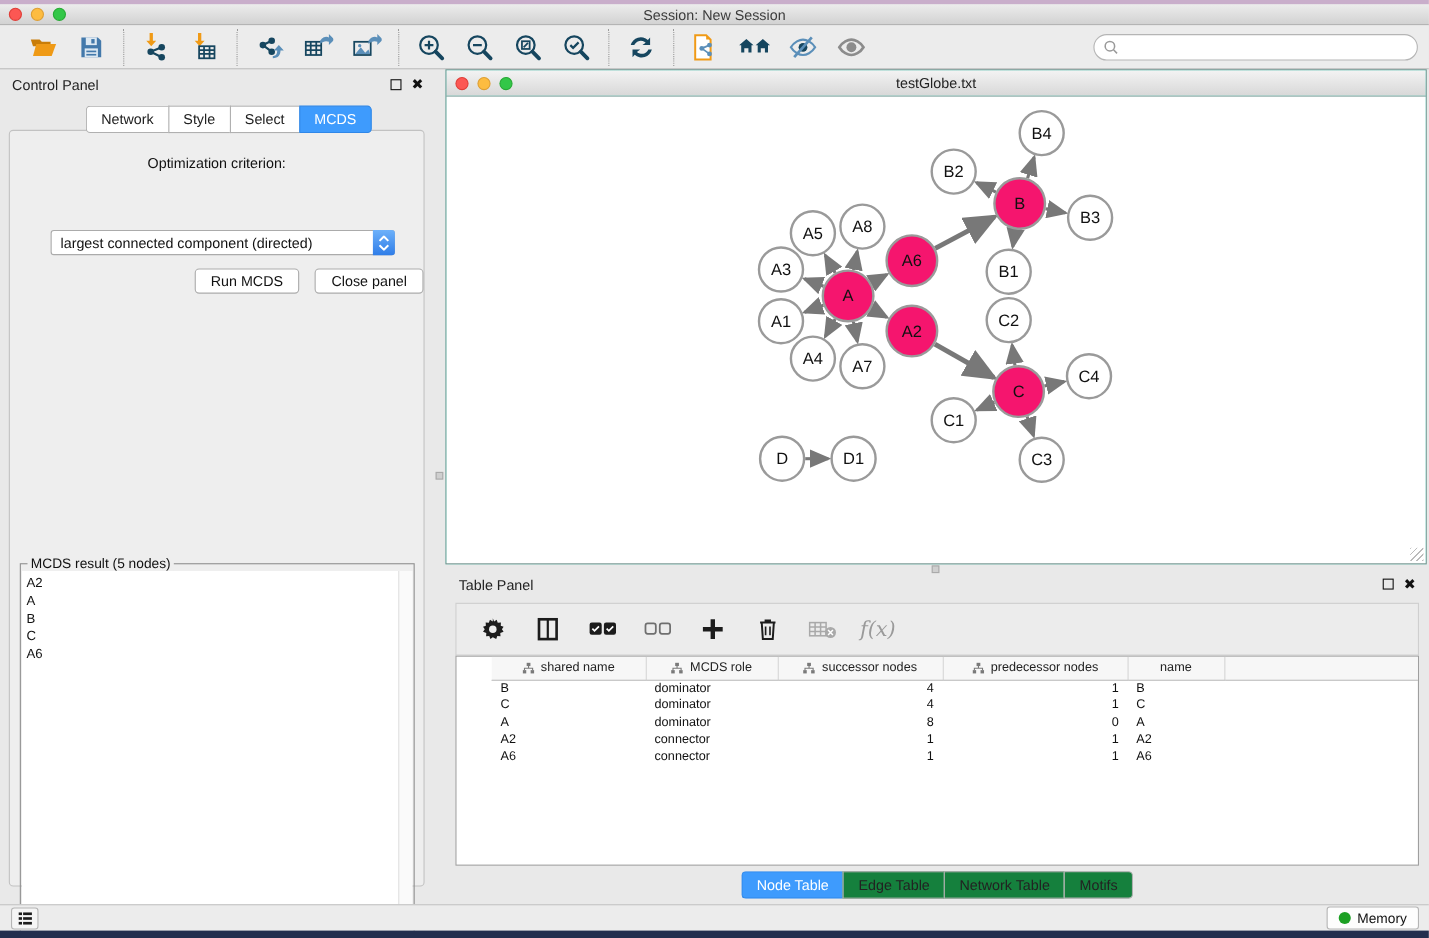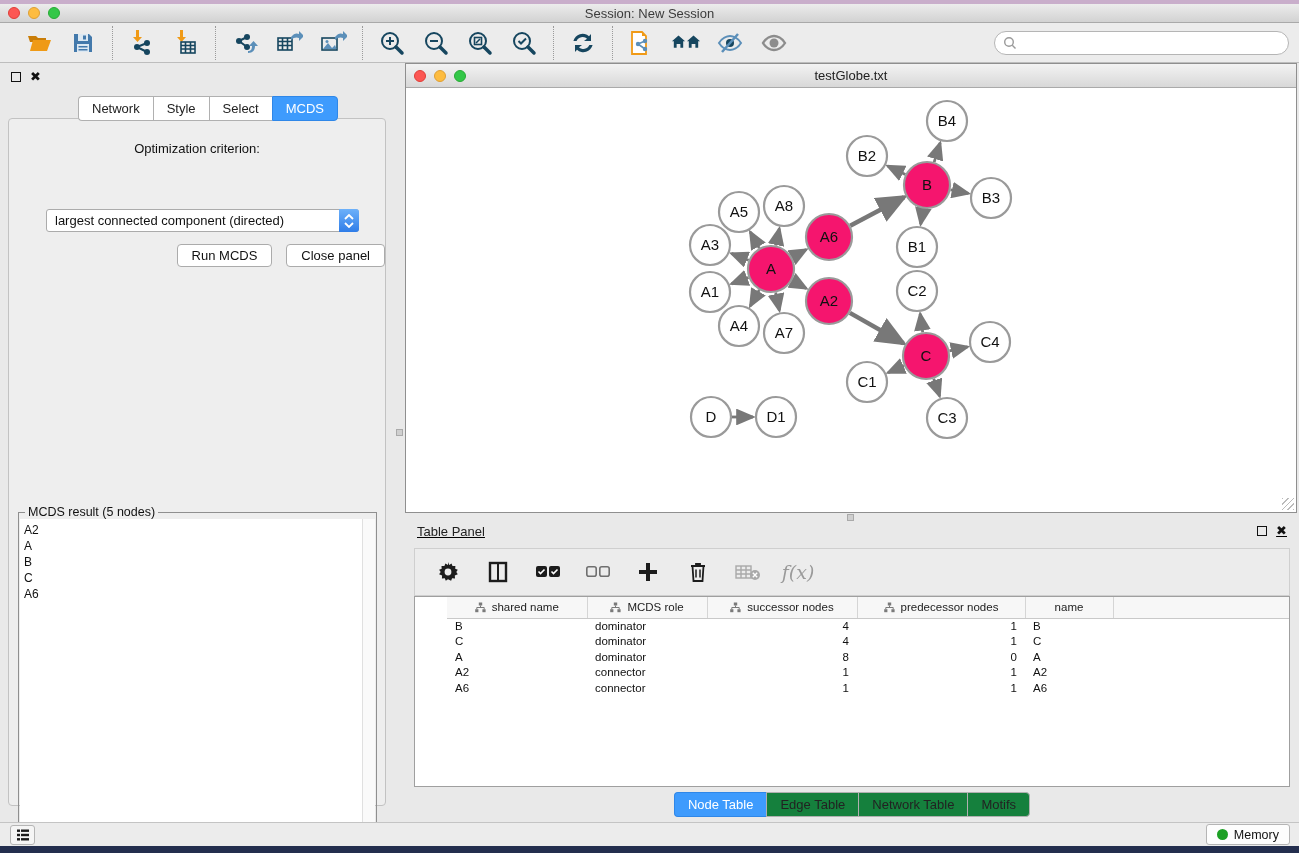--- a/index.html
+++ b/index.html
@@ -52,21 +52,21 @@
 
   
   .net-frame { position:absolute; left:405px; top:63px; width:892px; height:450px; border:1px solid #8f8f8f; background:#5eead4; }
   .net-titlebar { height:24px; background:linear-gradient(#f3f3f3,#d8d8d8); border-bottom:1px solid #aaa; position:relative; display:flex; align-items:center; }
   .net-titlebar .title { position:absolute; width:100%; text-align:center; font-size:13px; color:#222; }
   .net-canvas { position:relative; width:890px; height:424px; background:#fff; }
   .resize-grip { position:absolute; right:2px; bottom:2px; width:12px; height:12px;
      background:repeating-linear-gradient(135deg,#bbb 0 1px,transparent 1px 4px); }
 
   
-  .table-panel { position:absolute; left:405px; top:520px; width:894px; height:302px;text-decoration:underline; }
+  .table-panel { position:absolute; left:405px; top:520px; width:894px; height:302px; }
   .tp-toolbar { position:absolute; left:9px; top:28px; width:876px; height:48px; background:#ececec; border:1px solid #cfcfcf; display:flex; align-items:center; gap:24px; padding-left:20px; }
   .tp-ico { display:flex; align-items:center; justify-content:center; width:26px; height:26px; cursor:pointer; }
   .fx { font-family:"DejaVu Serif","Liberation Serif",serif; font-style:italic; font-size:19px; color:#9a9a9a; }
   .tbl-wrap { position:absolute; left:9px; top:76px; width:876px; height:191px; background:#fff; border:1px solid #9f9f9f; overflow:hidden; }
   table.grid { border-collapse:collapse; width:100%; table-layout:fixed;margin-left:32px; }
   table.grid th { height:21px; background:#f7f7f7; border-bottom:1px solid #c9c9c9; border-right:1px solid #d5d5d5; font-size:11.5px; font-weight:normal; color:#222; }
   table.grid th .th-inner { display:flex; align-items:center; justify-content:center; gap:6px; }
   table.grid td { font-size:11.5px; color:#111; height:15.5px; padding:0 8px; white-space:nowrap; overflow:hidden; }
   td.num { text-align:right; }
   .tp-tabs { position:absolute; left:0; right:0; top:272px; display:flex; justify-content:center; }
@@ -250,20 +250,21 @@
             <circle cx="6" cy="6" r="4.3" fill="none" stroke="#9a9a9a" stroke-width="1.4"></circle>
             <path d="M9.3 9.3l3.2 3.2" stroke="#9a9a9a" stroke-width="1.4"></path>
           </svg>
         <input type="text" placeholder="" style="">
       </div>
     </div>
   </div>
 
   <div class="control-panel">
     <div class="panel-head">
+      <span class="ph-title">Control Panel</span>
       <span class="ph-icons">
         <span class="float-ico"></span>
         <span class="close-ico">✖</span>
       </span>
     </div>
     <div class="cp-tabs" id="cp-tabs">
         <div class="cp-tab">Network</div>
         <div class="cp-tab">Style</div>
         <div class="cp-tab">Select</div>
         <div class="cp-tab active">MCDS</div>

